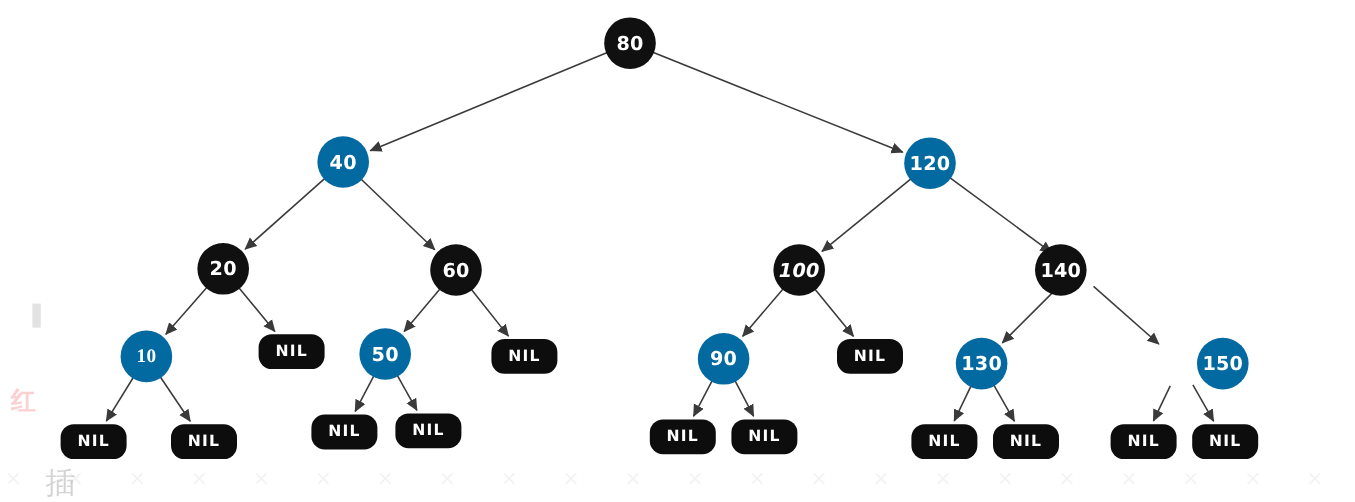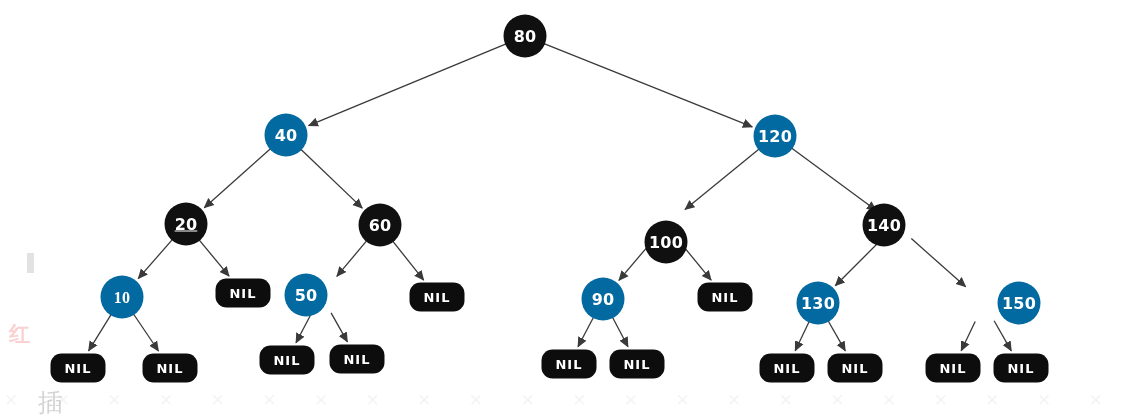--- a/index.html
+++ b/index.html
@@ -164,27 +164,27 @@
       <line x1="809.2" y1="321.5" x2="795.2" y2="350.8" marker-end="url(#arrowhead)"></line>
       <line x1="828.1" y1="320.8" x2="845.3" y2="350.9" marker-end="url(#arrowhead)"></line>
       <line x1="975.2" y1="321.5" x2="961.2" y2="350.8" marker-end="url(#arrowhead)"></line>
       <line x1="994.1" y1="320.8" x2="1011.3" y2="350.9" marker-end="url(#arrowhead)"></line>
     </svg>
 
   <div class="nodes-layer">
       <div class="node black" style="left: 525px; top: 36px;">80</div>
       <div class="node red" style="left: 286px; top: 135px;">40</div>
       <div class="node red" style="left: 775px; top: 136px;">120</div>
-      <div class="node black" style="left: 186px; top: 224px; text-decoration: underline;">20</div>
+      <div class="node black" style="left: 186px; top: 224px;">20</div>
       <div class="node black" style="left: 380px; top: 225px;">60</div>
-      <div class="node black" style="left: 666px; top: 242px;">100</div>
+      <div class="node black" style="left: 666px; top: 225px; font-style: italic;">100</div>
       <div class="node black" style="left: 884px; top: 225px;">140</div>
       <div class="node red" style="left: 122px; top: 297px; font-family: Liberation Serif, serif;">10</div>
       <div class="node nil" style="left: 243px; top: 293px;">NIL</div>
-      <div class="node red" style="left: 306px; top: 295px;">50</div>
+      <div class="node red" style="left: 321px; top: 295px;">50</div>
       <div class="node nil" style="left: 437px; top: 297px;">NIL</div>
       <div class="node red" style="left: 603px; top: 299px;">90</div>
       <div class="node nil" style="left: 725px; top: 297px;">NIL</div>
       <div class="node red" style="left: 818px; top: 303px;">130</div>
       <div class="node red" style="left: 1019px; top: 303px;">150</div>
       <div class="node nil" style="left: 78px; top: 368px;">NIL</div>
       <div class="node nil" style="left: 170px; top: 368px;">NIL</div>
       <div class="node nil" style="left: 287px; top: 360px;">NIL</div>
       <div class="node nil" style="left: 357px; top: 359px;">NIL</div>
       <div class="node nil" style="left: 569px; top: 364px;">NIL</div>

